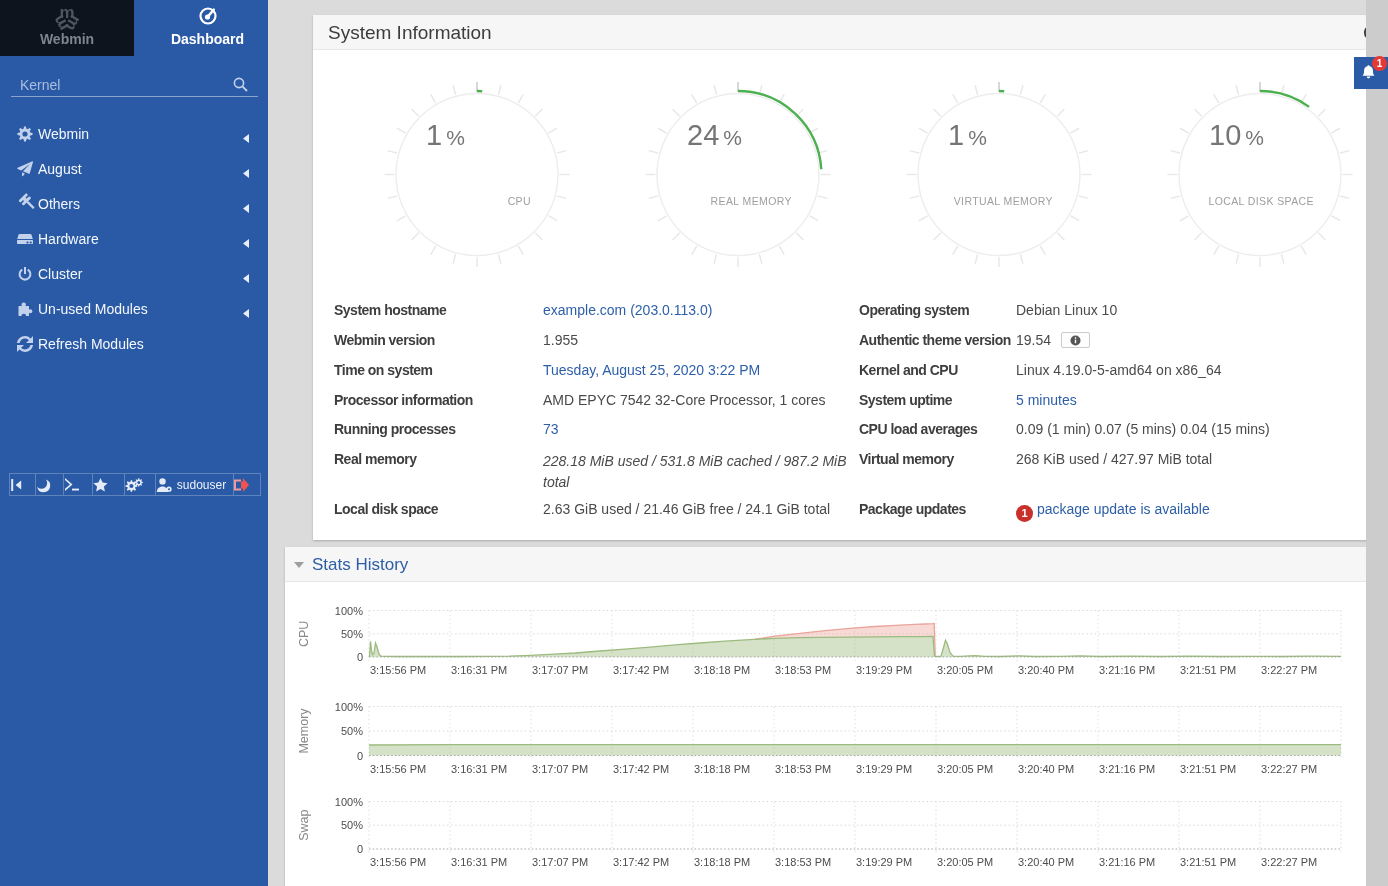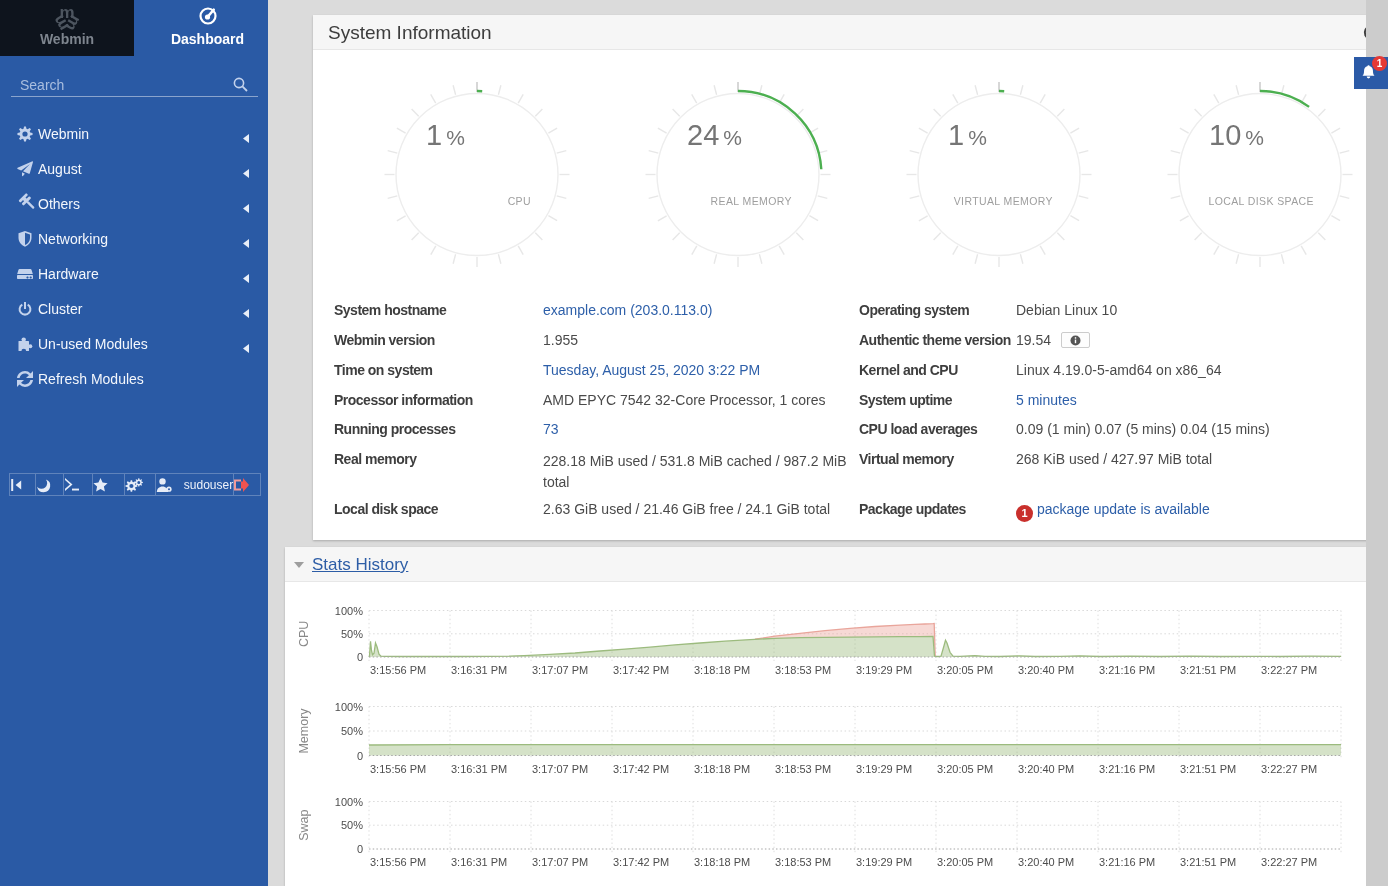--- a/index.html
+++ b/index.html
@@ -13,40 +13,40 @@
 .search { position:absolute; left:0; top:56px; width:268px; height:42px; }
 .search .ph { position:absolute; left:20px; top:21px; font-size:14px; color:#a9bedf; }
 .search svg { position:absolute; right:20px; top:21px; }
 .search .ul { position:absolute; left:11px; right:10px; bottom:1px; border-bottom:1px solid rgba(255,255,255,0.45); }
 .menu { position:absolute; top:117px; left:0; width:268px; }
 .mi { position:relative; height:35px; color:#f4f7fc; font-size:14px; }
 .mic { position:absolute; left:16px; top:9px; width:18px; text-align:center; }
 .mt { position:absolute; left:38px; top:9px; }
 .caret { position:absolute; right:19px; top:13px; }
 .botbar { position:absolute; left:9px; top:473px; width:252px; height:23px; display:flex; border:1px solid rgba(255,255,255,0.25); }
-.bb { border-right:1px solid rgba(255,255,255,0.25); display:flex; align-items:center; justify-content:space-between; color:#e6ecf7; }
+.bb { border-right:1px solid rgba(255,255,255,0.25); display:flex; align-items:center; justify-content:flex-start; color:#e6ecf7; }
 .bb:last-child { border-right:none; }
 .bb .uname { font-size:12px; margin-left:5px; color:#eef2fa; }
 .content { position:absolute; left:268px; top:0; width:1120px; height:886px; }
 .scrollbar { position:fixed; right:0; top:0; width:22px; height:886px; background:#cccccc; }
 .panel { position:absolute; background:#fff; box-shadow:0 1px 2px rgba(0,0,0,0.22); }
 .p1 { left:17px; top:15px; width:1081px; height:525px;margin-left:28px; }
 .p2 { left:17px; top:547px; width:1081px; height:339px; }
 .phead { height:35px; background:#f6f6f6; border-bottom:1px solid #e7e7e7; position:relative; }
 .p1 .phead { font-size:19px; color:#3d3d3d; }
 .p1 .phead .t { position:absolute; left:15px; top:7px; }
 .p1 .phead .r { position:absolute; right:13px; top:8px; }
-.p2 .phead .t { position:absolute; left:27px; top:8px; font-size:17px; color:#2d5da6;text-decoration:underline; }
+.p2 .phead .t { position:absolute; left:27px; top:8px; font-size:17px; color:#2d5da6; }
 .p2 .phead .tri { position:absolute; left:9px; top:15px; width:0; height:0; border-left:5px solid transparent; border-right:5px solid transparent; border-top:6px solid #9e9e9e; }
 .gauges { position:absolute; left:0; top:35px; width:1081px; height:250px; }
 .trow { position:absolute; font-size:14px; white-space:nowrap; }
 .tl { font-weight:bold; color:#3e3e3e; letter-spacing:-0.5px; }
 .tv { position:absolute; top:0; color:#4a4a4a; }
 .tv a { color:#2d5fa9; text-decoration:none; }
-.tv.wrap { white-space:normal; width:308px; line-height:21.5px; }
+.tv.wrap { white-space:normal; width:308px; line-height:21.5px;font-style:italic; }
 .badge { display:inline-block; background:#c9302c; color:#fff; font-weight:bold; font-size:11px; width:17px; height:17px; line-height:17px; border-radius:50%; text-align:center; vertical-align:-3px; }
 .infobox { display:inline-block; border:1px solid #ccc; border-radius:2px; padding:0px 8px; margin-left:6px; background:#fdfdfd; height:16px; line-height:14px; }
 .bell { position:fixed; right:0; top:57px; width:34px; height:32px; background:#2b5aa7; }
 .bell svg { position:absolute; left:6px; top:7px; }
 .bell .nb { position:absolute; right:1px; top:-1px; width:15px; height:15px; background:#e53935; border-radius:50%; color:#fff; font-size:10px; font-weight:bold; text-align:center; line-height:15px; }
 </style></head>
 <body>
 <div class="content">
   <div class="panel p1">
     <div class="phead">
@@ -358,21 +358,21 @@
     <div class="tab dash">
         <div class="ticon"><svg width="22" height="22" viewBox="0 0 22 22">
             <circle cx="11" cy="11" r="7.5" fill="none" stroke="#fff" stroke-width="2.2"></circle>
             <path d="M10.2 12.4 16.8 4.6" stroke="#fff" stroke-width="2.4" stroke-linecap="round"></path>
             <circle cx="10.5" cy="12" r="2.6" fill="#fff"></circle>
           </svg></div>
         <div class="tlabel">Dashboard</div>
       </div>
   </div>
   <div class="search">
-      <span class="ph">Search</span>
+      <span class="ph">Kernel</span>
       <svg width="15" height="15" viewBox="0 0 15 15" style="overflow:visible">
         <circle cx="6" cy="6" r="4.6" fill="none" stroke="#c3d2ec" stroke-width="1.6"></circle>
         <path d="M9.4 9.4 14 14" stroke="#c3d2ec" stroke-width="1.8"></path>
       </svg>
       <div class="ul"></div>
     </div>
   <div class="menu">
       <div class="mi">
         <span class="mic"><svg width="16" height="16" viewBox="0 0 16 16" style="overflow:visible">
             <path d="M 15.54 7.08 L 15.54 8.92 L 13.20 9.45 L 12.70 10.66 L 13.99 12.68 L 12.68 13.99 L 10.66 12.70 L 9.45 13.20 L 8.92 15.54 L 7.08 15.54 L 6.55 13.20 L 5.34 12.70 L 3.32 13.99 L 2.01 12.68 L 3.30 10.66 L 2.80 9.45 L 0.46 8.92 L 0.46 7.08 L 2.80 6.55 L 3.30 5.34 L 2.01 3.32 L 3.32 2.01 L 5.34 3.30 L 6.55 2.80 L 7.08 0.46 L 8.92 0.46 L 9.45 2.80 L 10.66 3.30 L 12.68 2.01 L 13.99 3.32 L 12.70 5.34 L 13.20 6.55 Z M 10.60 8 A 2.6 2.6 0 1 0 5.40 8 A 2.6 2.6 0 1 0 10.60 8 Z" fill="#c3d2ec" fill-rule="evenodd"></path>
@@ -394,29 +394,20 @@
       <div class="mi">
         <span class="mic"><svg width="16" height="16" viewBox="0 0 16 16" style="overflow:visible">
             <g fill="#c3d2ec" transform="translate(2.5,-1) rotate(-45 6 5)">
               <rect x="0.5" y="0.5" width="11" height="2.8" rx="1"></rect>
               <rect x="0.5" y="4.9" width="11" height="2.8" rx="1"></rect>
               <rect x="4.2" y="1" width="3.6" height="6.5"></rect>
               <rect x="4.9" y="7.4" width="2.3" height="9.5" rx="1"></rect>
             </g>
           </svg></span>
         <span class="mt">Others</span>
-        <span class="caret"><svg width="6" height="9" viewBox="0 0 6 9">
-            <path d="M6 0v9L0 4.5z" fill="#e8eef8"></path>
-          </svg></span>
-      </div>
-      <div class="mi">
-        <span class="mic"><svg width="16" height="16" viewBox="0 0 16 16" style="overflow:visible">
-            <path d="M8 0 1.5 2.2v4.6c0 4.2 2.8 7.4 6.5 8.9 3.7-1.5 6.5-4.7 6.5-8.9V2.2zM8 1.8l5 1.7v3.4c0 3.3-2.1 5.9-5 7.2z" fill="#c3d2ec"></path>
-          </svg></span>
-        <span class="mt">Networking</span>
         <span class="caret"><svg width="6" height="9" viewBox="0 0 6 9">
             <path d="M6 0v9L0 4.5z" fill="#e8eef8"></path>
           </svg></span>
       </div>
       <div class="mi">
         <span class="mic"><svg width="16" height="16" viewBox="0 0 16 16" style="overflow:visible">
             <path d="M2.5 3h11c.4 0 .8.3 1 .7l1.4 4.6c-.3-.2-.6-.3-.9-.3H1c-.3 0-.6.1-.9.3L1.5 3.7c.2-.4.6-.7 1-.7zM1 9h14c.6 0 1 .4 1 1v2c0 .6-.4 1-1 1H1c-.6 0-1-.4-1-1v-2c0-.6.4-1 1-1zm9.5 1.4c-.6 0-1.1.5-1.1 1.1s.5 1.1 1.1 1.1 1.1-.5 1.1-1.1-.5-1.1-1.1-1.1zm3.2 0c-.6 0-1.1.5-1.1 1.1s.5 1.1 1.1 1.1 1.1-.5 1.1-1.1-.5-1.1-1.1-1.1z" fill="#c3d2ec"></path>
           </svg></span>
         <span class="mt">Hardware</span>
         <span class="caret"><svg width="6" height="9" viewBox="0 0 6 9">

